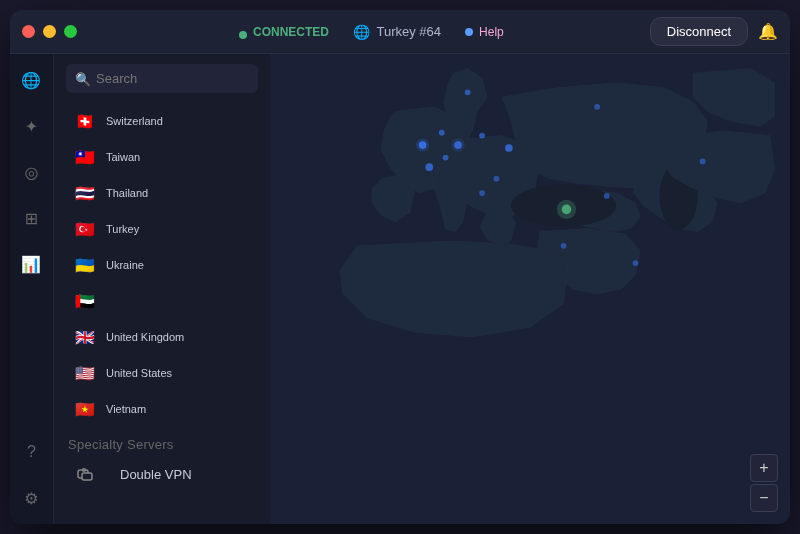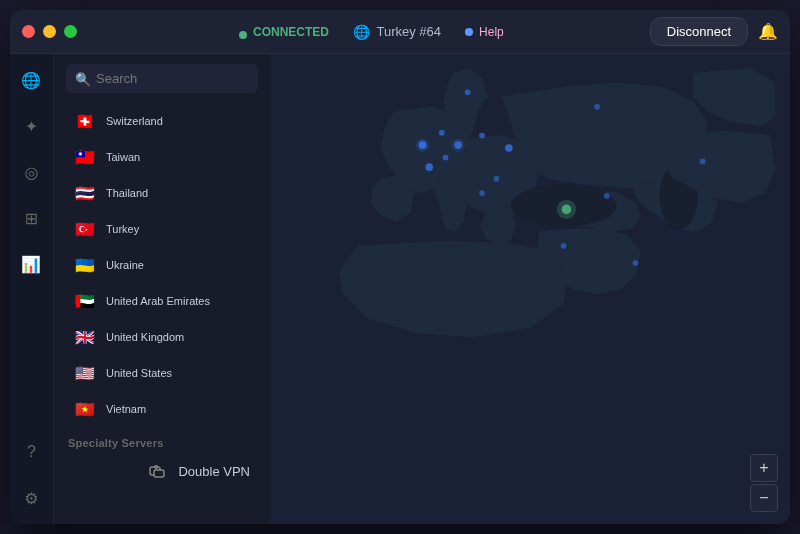--- a/index.html
+++ b/index.html
@@ -203,35 +203,34 @@
       font-size: 16px;
       flex-shrink: 0;
     }
     .country-name {
       font-size: 11px;
       color: #c8ccd8;
       font-weight: 400;
     }
     .section-label {
       padding: 10px 14px 4px 14px;
-      font-size: 11px;
+      font-size: 13px;
       color: #666;
-      font-weight: 700;
+      font-weight: 400;
       text-transform: none;
       letter-spacing: 0.02em;
     }
     .specialty-item {
       display: flex;
       align-items: center;
       padding: 7px 14px;
-      gap: 10px;
+      gap: 24px;
       cursor: pointer;
       border-radius: 6px;
       margin: 0 6px;
-      justify-content: flex-end;
     }
     .specialty-item.active-highlight {
       border: 2px solid #cc2222;
       background: rgba(200,30,30,0.08);
     }
     .specialty-icon {
       width: 22px;
       height: 22px;
       display: flex;
       align-items: center;
@@ -355,21 +354,20 @@
         <div class="country-item">
           <div class="country-flag">🇹🇷</div>
           <span class="country-name">Turkey</span>
         </div>
         <div class="country-item">
           <div class="country-flag">🇺🇦</div>
           <span class="country-name">Ukraine</span>
         </div>
         <div class="country-item">
           <div class="country-flag">🇦🇪</div>
-          <span class="country-name">United Arab Emirates</span>
         </div>
         <div class="country-item">
           <div class="country-flag">🇬🇧</div>
           <span class="country-name">United Kingdom</span>
         </div>
         <div class="country-item">
           <div class="country-flag">🇺🇸</div>
           <span class="country-name">United States</span>
         </div>
         <div class="country-item">

